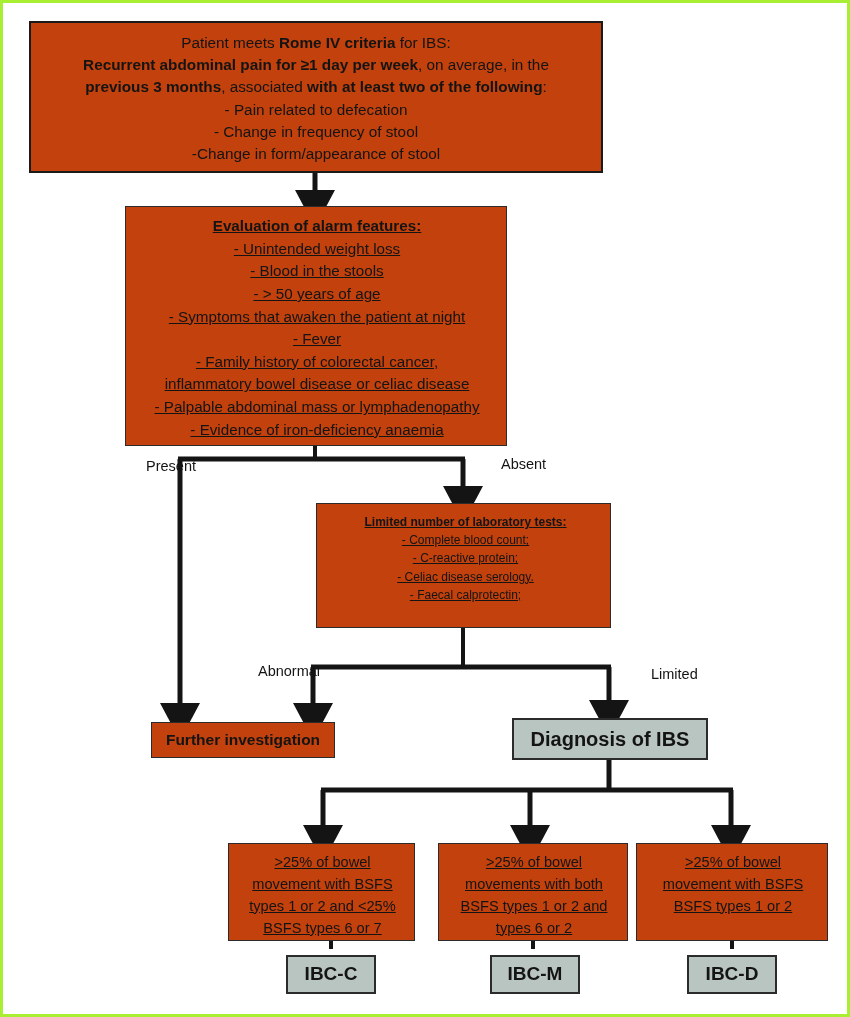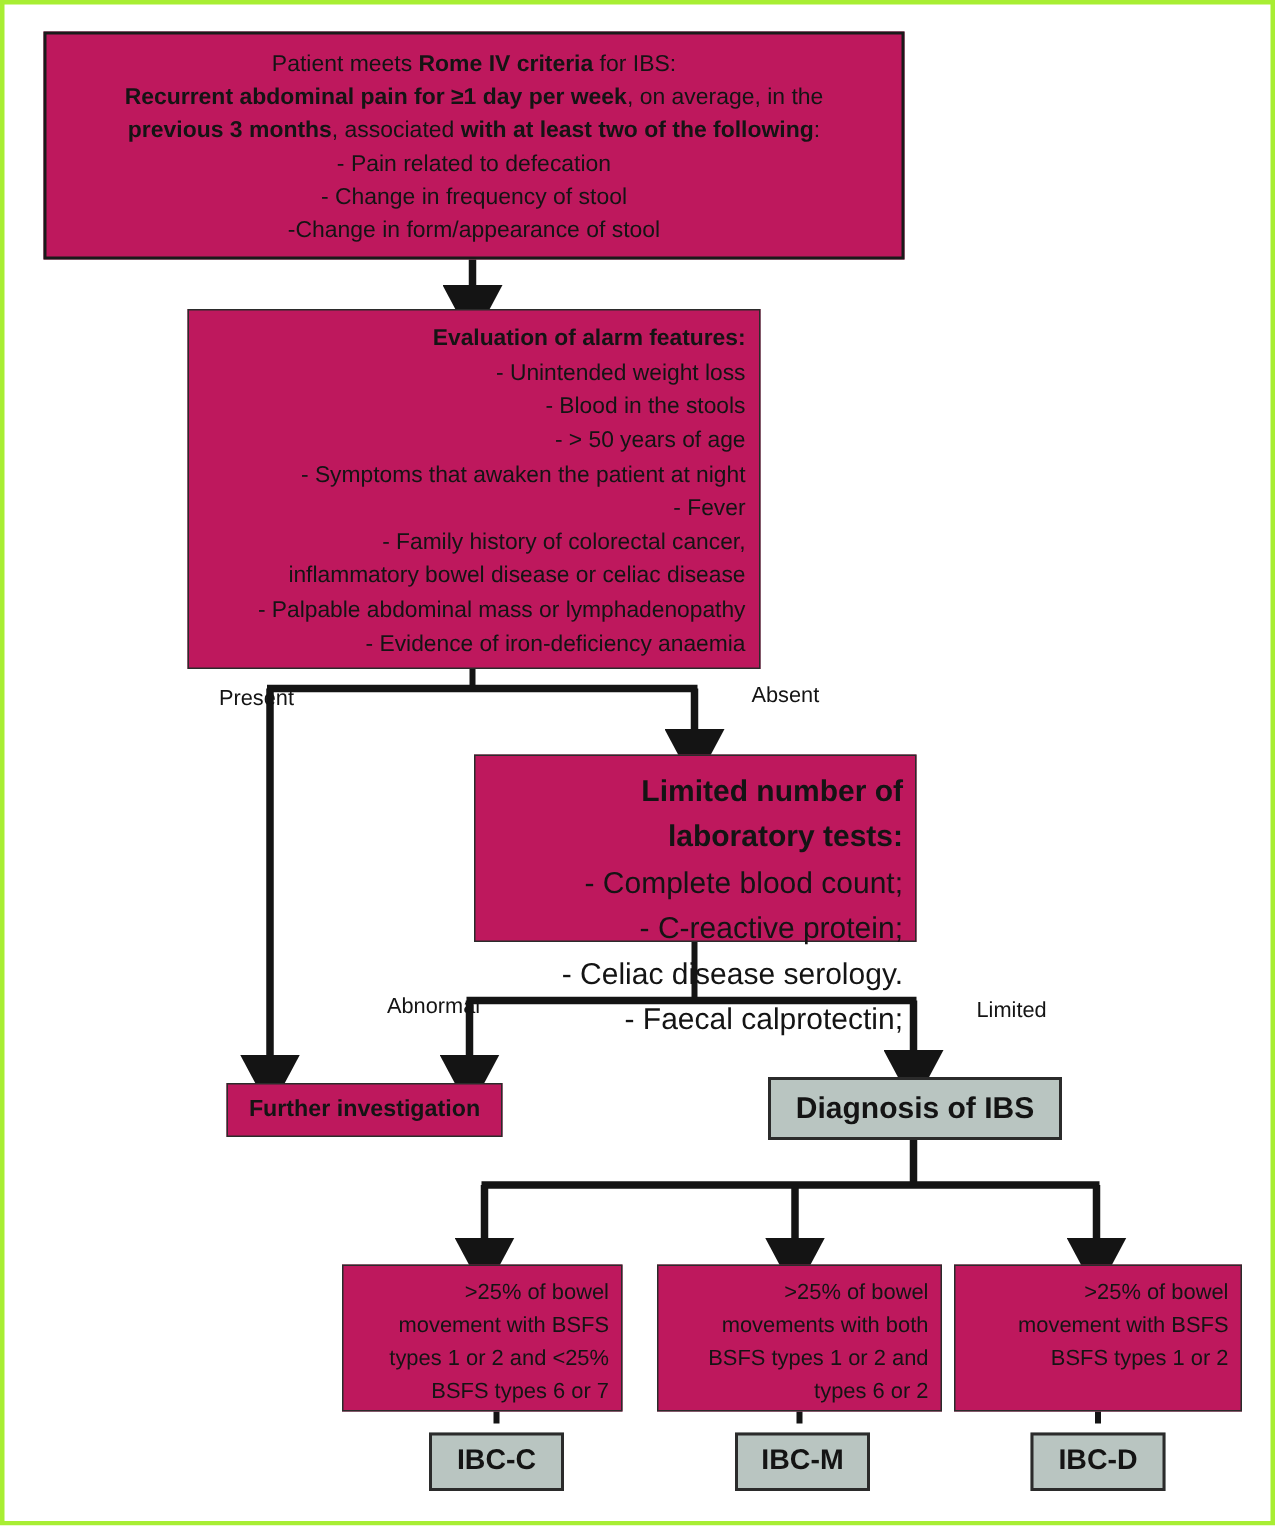--- a/index.html
+++ b/index.html
@@ -24,33 +24,33 @@
   #chart-svg {
     position: absolute;
     left: 0;
     top: 0;
     width: 850px;
     height: 1017px;
   }
   .node-box {
     position: absolute;
     box-sizing: border-box;
-    background: #be185d;
+    background: #c2410c;
     border: 2px solid #1a1a1a;
     color: #161616;
   }
   .node-box.thin { border-width: 1.5px; border-color: #2b2b2b; }
   .node-box.shaded { background: #b9c5c1; border: 2px solid #2b2b2b; }
   .box-text {
     font-size: 15.5px;
     line-height: 1.42;
     color: #141414;
   }
   .center { text-align: center; }
-  .left { text-align: right; }
+  .left { text-align: center; text-decoration: underline; }
   b, strong { font-weight: bold; }
 
   
   #box-criteria {
     left: 26px; top: 18px; width: 574px; height: 152px;
     padding: 9px 10px 0 10px;
   }
   #box-criteria .box-text { font-size: 15.3px; line-height: 1.45; }
 
   
@@ -58,21 +58,21 @@
     left: 122px; top: 203px; width: 382px; height: 240px;
     padding: 8px 9px 0 11px;
   }
   #box-alarm .box-text { font-size: 15.2px; line-height: 1.49; }
 
   
   #box-lab {
     left: 313px; top: 500px; width: 295px; height: 125px;
     padding: 9px 8px 0 12px;
   }
-  #box-lab .box-text { font-size: 20px; line-height: 1.52; }
+  #box-lab .box-text { font-size: 12px; line-height: 1.52; }
 
   
   #box-further {
     left: 148px; top: 719px; width: 184px; height: 36px;
     display: flex; align-items: center; justify-content: center;
   }
   #box-further .box-text { font-size: 15.5px; font-weight: bold; }
 
   
   #box-diagnosis {

